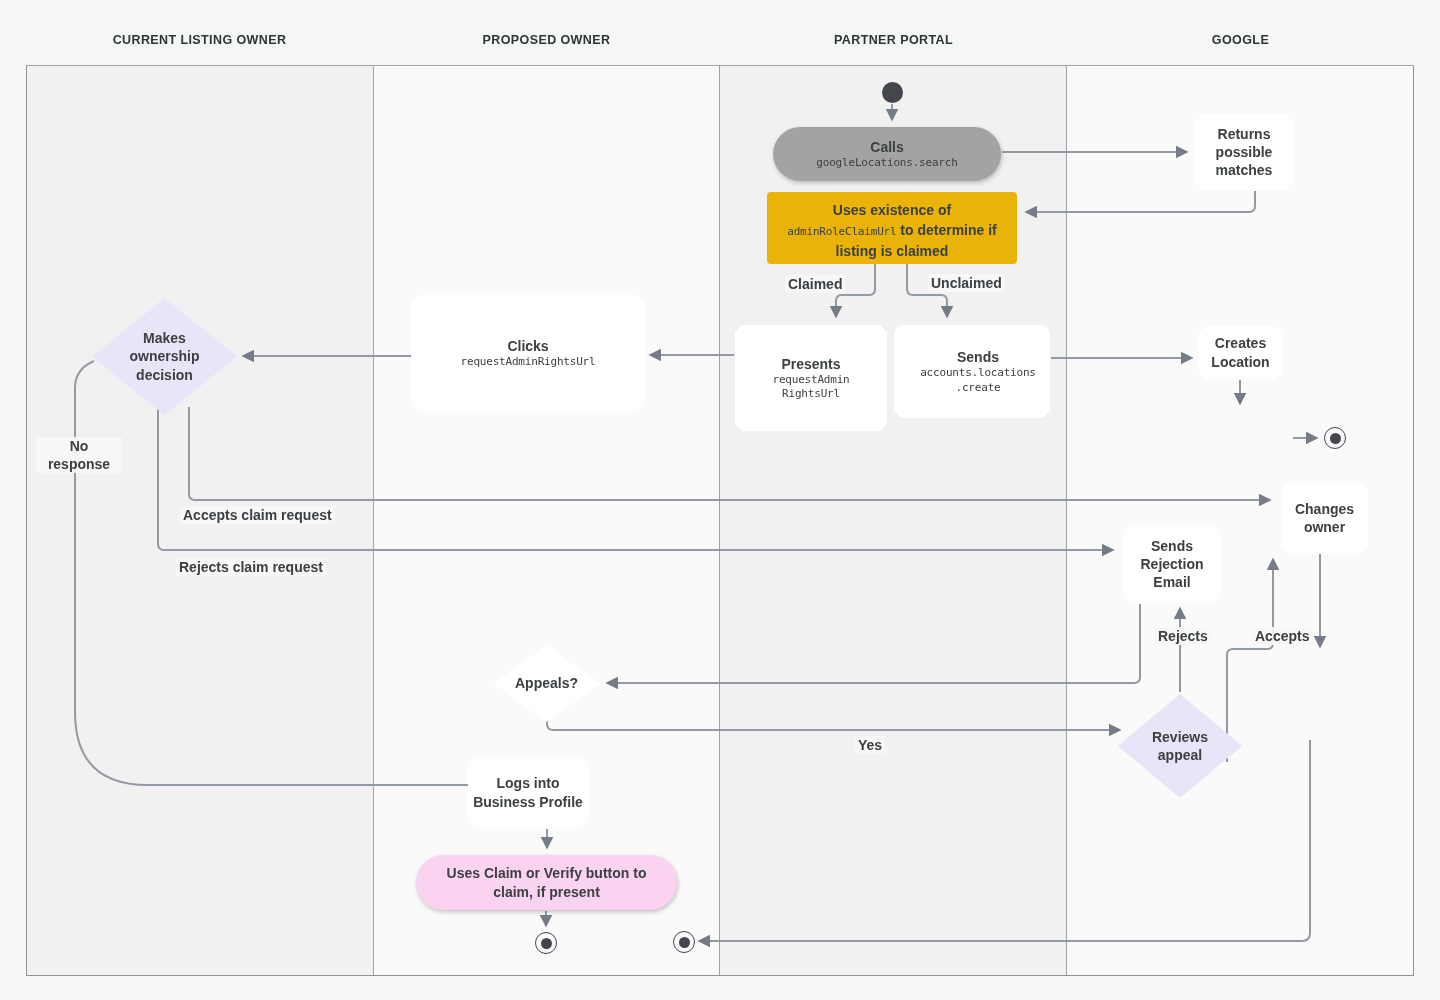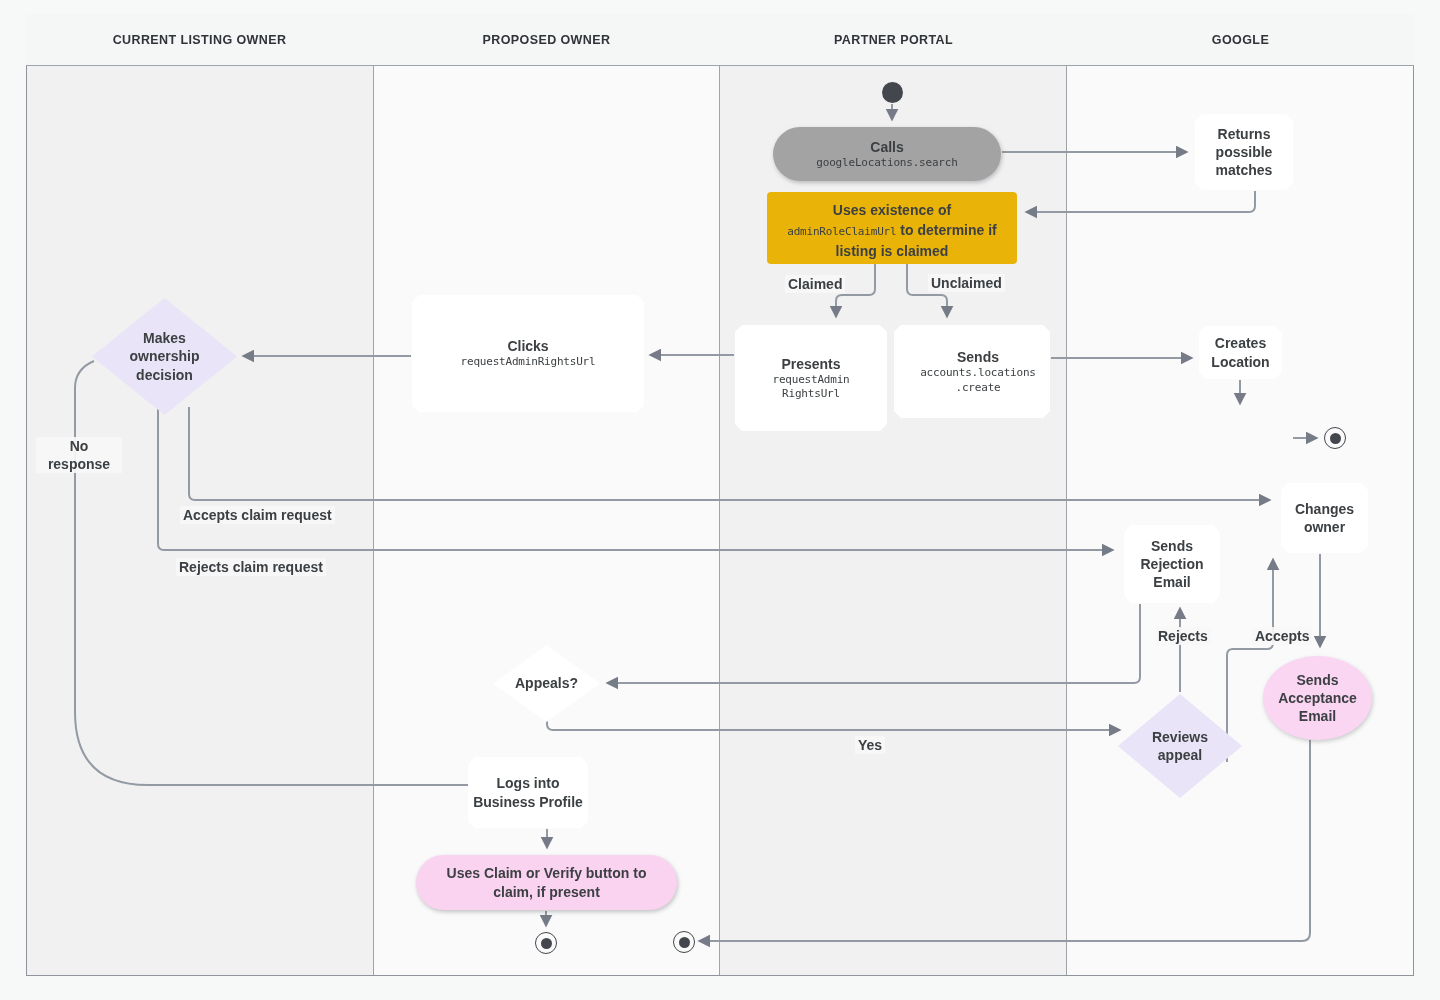--- a/index.html
+++ b/index.html
@@ -146,21 +146,20 @@
 
   <div class="node box" style="left:1199px;top:326px;width:83px;height:53px;">Creates Location</div>
 
 
   <div class="node box" style="left:1281px;top:483px;width:87px;height:70px;">Changes owner</div>
 
   <div class="node diamond lav" style="left:1118px;top:694px;width:124px;height:104px;padding:0 24px;">Reviews appeal</div>
 
   <div class="node box" style="left:1124px;top:525px;width:96px;height:78px;">Sends Rejection Email</div>
 
-  <div class="node ellipse" style="left:1263px;top:656px;width:109px;height:84px;">Sends Acceptance Email</div>
 
   <div class="node diamond white" style="left:493px;top:645px;width:107px;height:77px;">Appeals?</div>
 
   <div class="node box" style="left:468px;top:757px;width:120px;height:71px;">Logs into Business Profile</div>
 
   <div class="node pill pink" style="left:416px;top:855px;width:261px;height:55px;padding:0 14px;">Uses Claim or Verify button to claim, if present</div>
 
 </div>
 
 </body></html>

